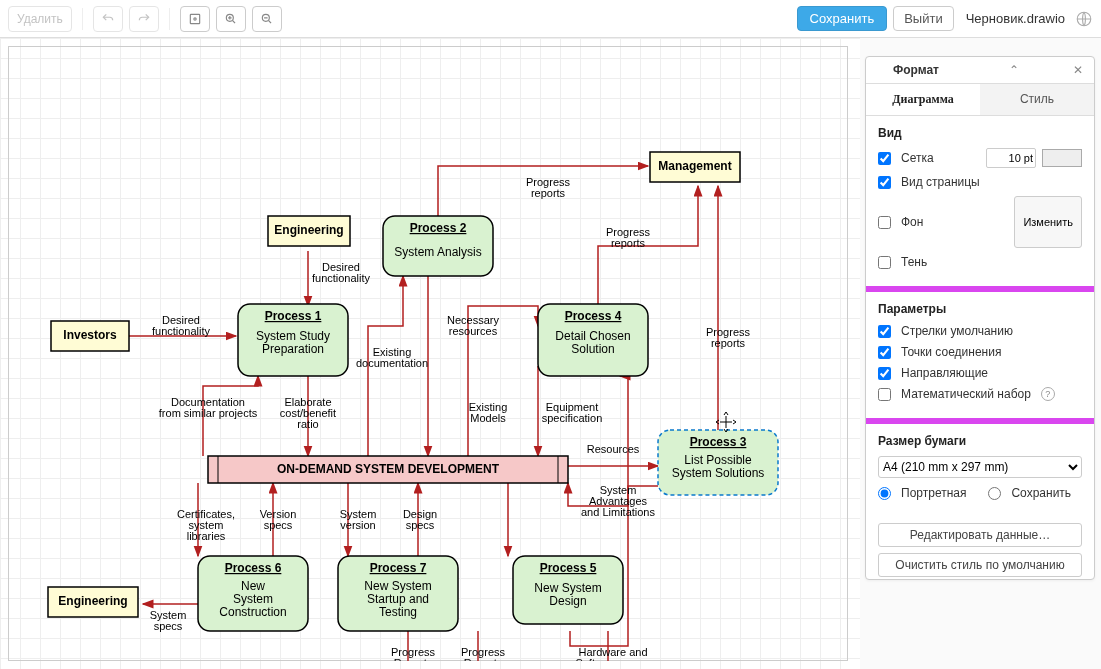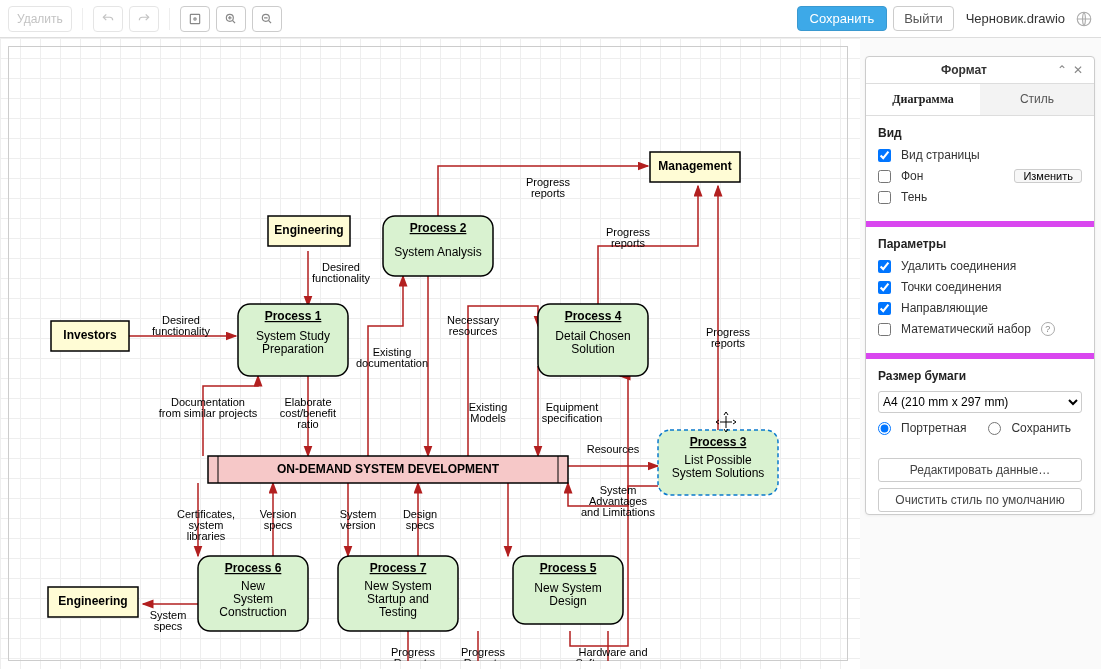--- a/index.html
+++ b/index.html
@@ -20,34 +20,34 @@
 
 .canvas-wrap { position: absolute; top: 38px; left: 0; width: 1101px; height: 631px; background: #fafafa; }
 .grid { position: absolute; top: 0; left: 0; width: 860px; height: 631px; background:
   linear-gradient(#eee 1px, transparent 1px) 0 0 / 20px 20px,
   linear-gradient(90deg, #eee 1px, transparent 1px) 0 0 / 20px 20px,
   #fff; }
 .paper { position: absolute; left: 8px; top: 8px; width: 840px; height: 615px; border: 1px solid #ccc; background: transparent; }
 
 
 .panel { position: absolute; right: 6px; top: 8px; width: 230px; background: #fff; border: 1px solid #ccc; border-radius: 4px; box-shadow: 0 1px 3px rgba(0,0,0,.05); }
-.panel-header { display: flex; align-items: center; padding: 6px 8px; }
+.panel-header { display: flex; align-items: center; padding: 6px 8px; gap: 48px; }
 .panel-title { flex: 1; text-align: center; font-weight: bold; font-size: 12px; color: #333; }
 .panel-close, .panel-collapse { width: 16px; text-align: center; color: #888; cursor: pointer; }
 .tabs { display: flex; border-top: 1px solid #ddd; border-bottom: 1px solid #ddd; }
 .tab { flex: 1; padding: 8px 0; text-align: center; font-size: 12px; cursor: pointer; background: #f3f3f3; color: #555; }
 .tab.active { background: #fff; font-weight: bold; color: #222; font-family: Liberation Serif, serif; }
 .section { padding: 10px 12px; border-bottom: 6px solid #d946ef; }
 .section-title { font-weight: bold; font-size: 12px; color: #222; margin-bottom: 8px; }
 .row { display: flex; align-items: center; gap: 6px; font-size: 12px; color: #333; margin-bottom: 7px; }
 .row input[type=checkbox], .row input[type=radio] { margin-right: 4px; }
 .row .grow { flex: 1; }
 .small-input { width: 50px; height: 20px; border: 1px solid #ccc; border-radius: 2px; font-size: 11px; text-align: right; padding-right: 2px; }
 .color-swatch { width: 40px; height: 18px; border: 1px solid #aaa; background: #eee; cursor: pointer; }
-.btn-small { border: 1px solid #ccc; background: #f7f7f7; border-radius: 3px; padding: 0 8px; font-size: 11px; cursor: pointer; }
+.btn-small { border: 1px solid #ccc; background: #f7f7f7; border-radius: 3px; padding: 19px 8px; font-size: 11px; cursor: pointer; }
 .select-full { width: 100%; height: 22px; border: 1px solid #ccc; border-radius: 3px; font-size: 12px; background: #fff; margin-bottom: 8px; }
 .panel-footer-btn { display: block; width: calc(100% - 24px); margin: 6px 12px; padding: 4px 0; border: 1px solid #ccc; background: #fff; border-radius: 3px; text-align: center; font-size: 12px; cursor: pointer; color: #444; }
 .help-icon { display: inline-flex; width: 14px; height: 14px; border: 1px solid #aaa; border-radius: 50%; align-items: center; justify-content: center; font-size: 9px; color: #888; margin-left: 4px; }
 
 
 .svg-diagram { position: absolute; left: 8px; top: 8px; width: 840px; height: 615px; }
 .node-label { font-family: Arial; font-size: 12px; text-anchor: middle; }
 .edge-label { font-family: Arial; font-size: 11px; text-anchor: middle; fill: #000; }
 </style>
 </head>
@@ -235,38 +235,44 @@
     </div>
     <div class="tabs">
       <div class="tab active">Диаграмма</div>
       <div class="tab">Стиль</div>
     </div>
 
     <div class="section">
       <div class="section-title">Вид</div>
       <div class="row">
         <input type="checkbox" checked="" style="">
+        <span class="grow">Сетка</span>
+        <input class="small-input" value="10 pt" style="">
+        <span class="color-swatch"></span>
+      </div>
+      <div class="row">
+        <input type="checkbox" checked="" style="">
         <span>Вид страницы</span>
       </div>
       <div class="row">
         <input type="checkbox" style="">
         <span class="grow">Фон</span>
         <button class="btn-small">Изменить</button>
       </div>
       <div class="row">
         <input type="checkbox" style="">
         <span>Тень</span>
       </div>
     </div>
 
     <div class="section">
       <div class="section-title">Параметры</div>
       <div class="row">
           <input type="checkbox" checked="" style="">
-          <span>Удалить соединения</span>
+          <span>Стрелки умолчанию</span>
         </div>
       <div class="row">
           <input type="checkbox" checked="" style="">
           <span>Точки соединения</span>
         </div>
       <div class="row">
           <input type="checkbox" checked="" style="">
           <span>Направляющие</span>
         </div>
       <div class="row">

